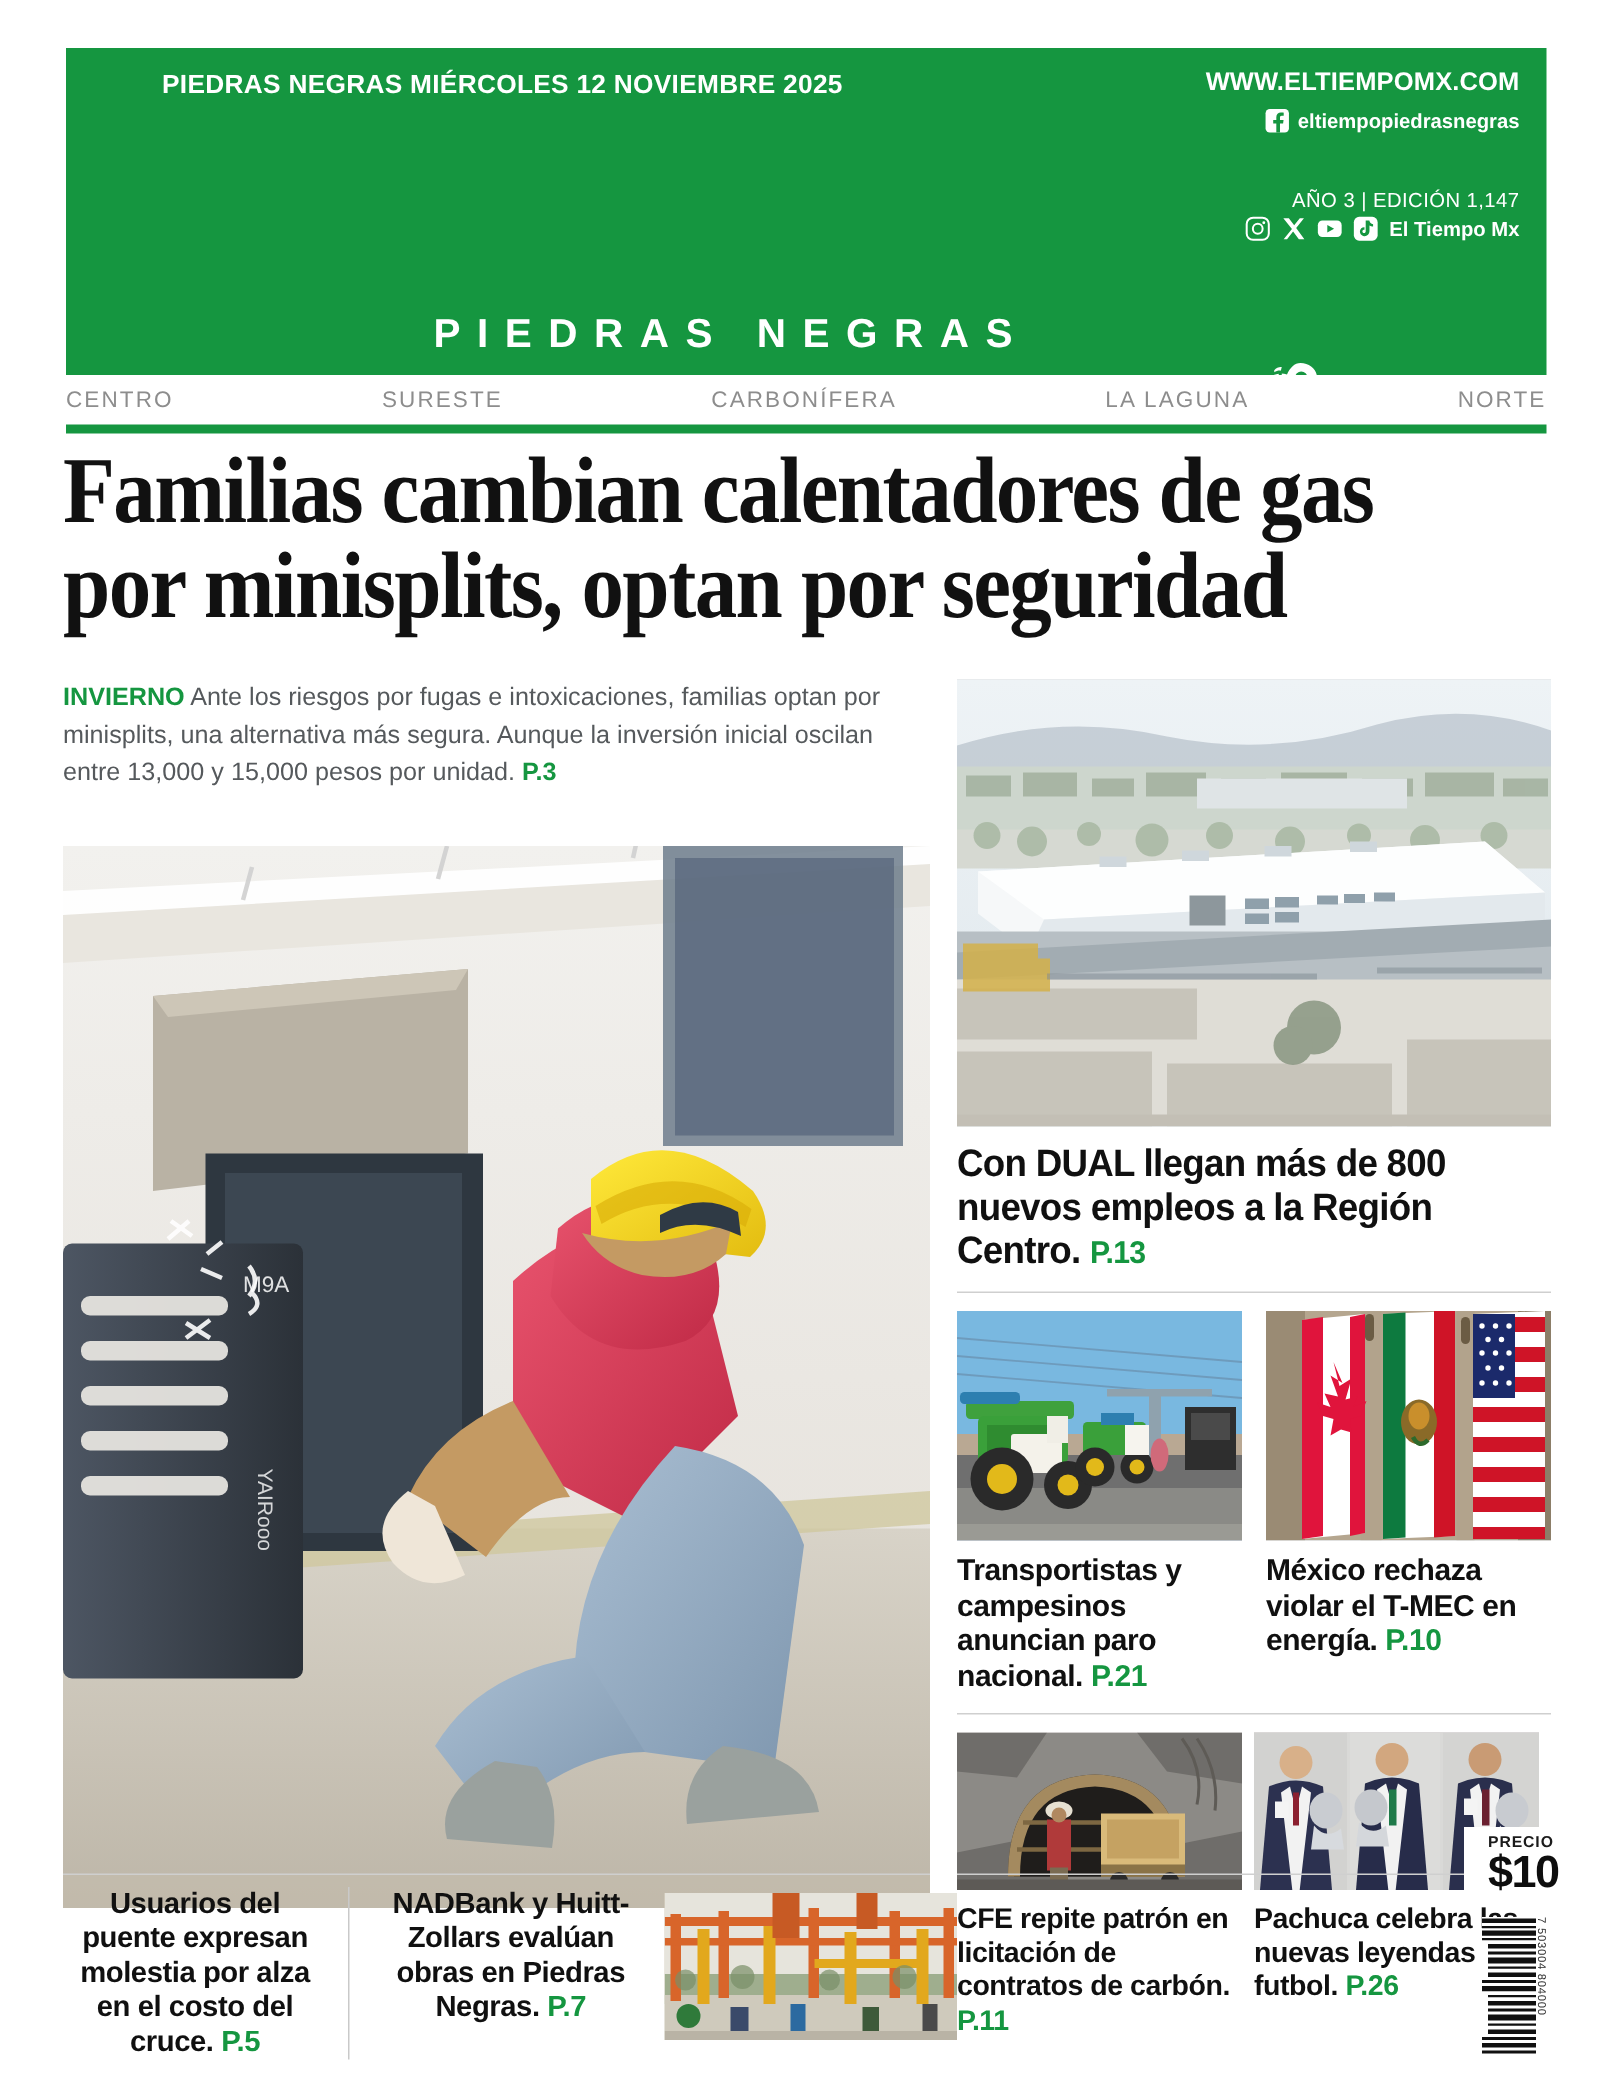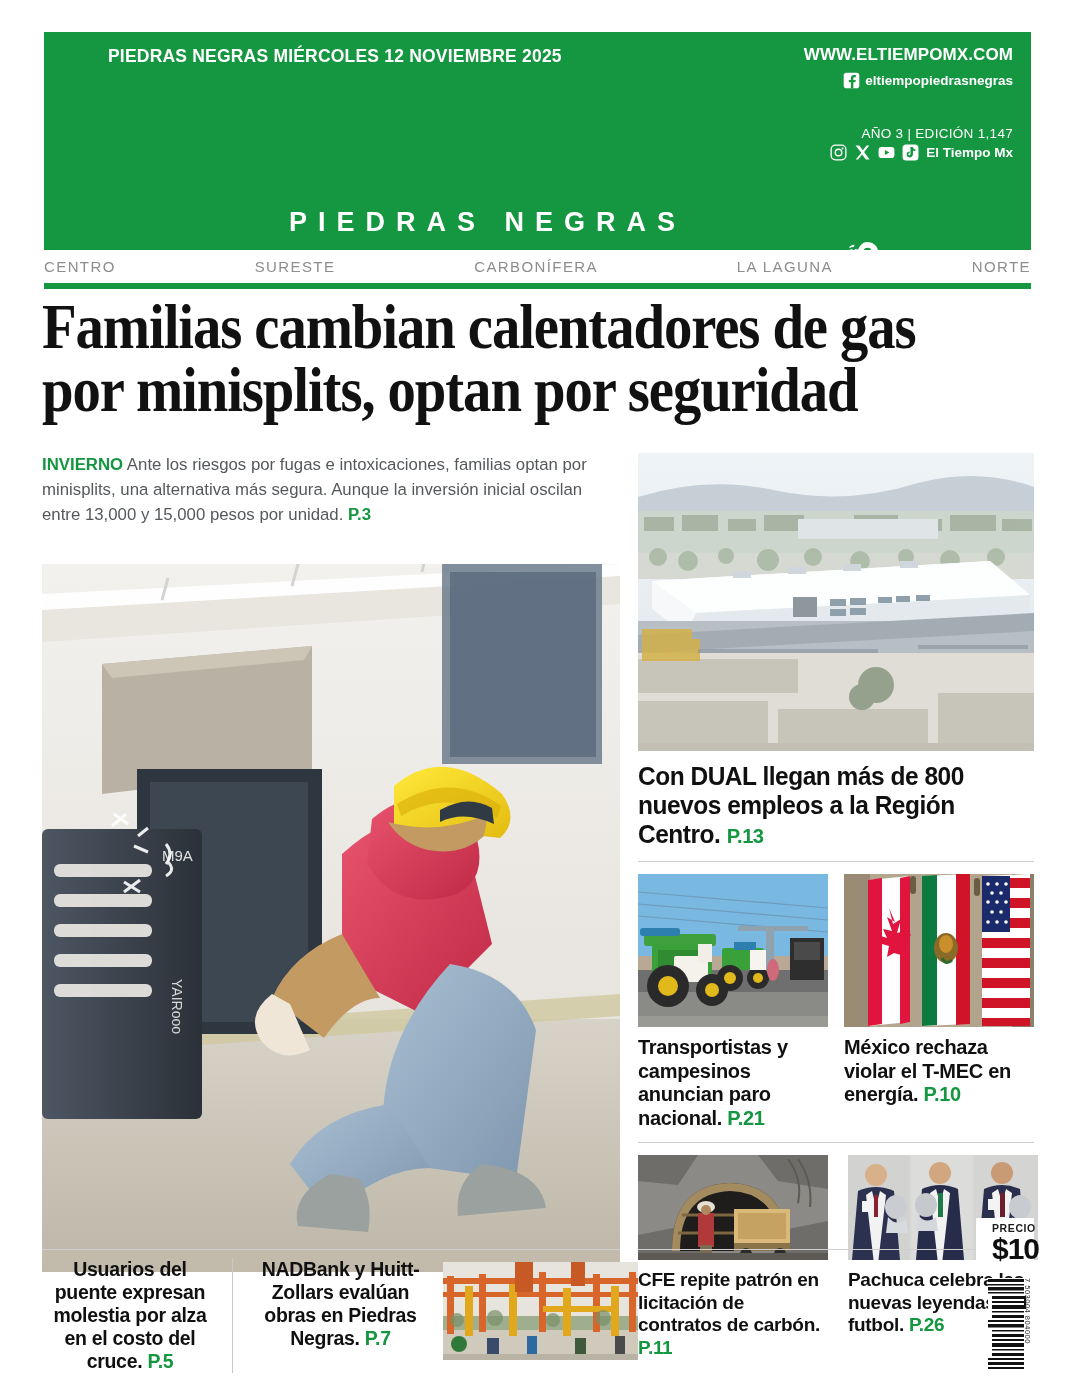--- a/index.html
+++ b/index.html
@@ -139,21 +139,21 @@
   .r-duo { display: flex; gap: 16px; margin-top: 12px; }
   .r-duo-col { width: 190px; }
   .r-duo-photo { width: 190px; height: 153px; overflow: hidden; background: #cdd3d8; }
   .r-duo-head {
     margin-top: 9px;
     font-size: 20px; line-height: 23.5px; font-weight: bold; color: #101010;
     letter-spacing: -0.3px;
   }
   .r-duo-head .pg { color: #159640; }
 
-  .r-duo2 { display: flex; gap: 20px; margin-top: 12px; }
+  .r-duo2 { display: flex; gap: 8px; margin-top: 12px; }
   .r-duo2-photo { width: 190px; height: 105px; overflow: hidden; background: #b9b6b2; }
   .r-duo2-head {
     margin-top: 9px;
     font-size: 19px; line-height: 22.5px; font-weight: bold; color: #101010;
     letter-spacing: -0.3px;
   }
   .r-duo2-head .pg { color: #159640; }
 
   
   .bl {

